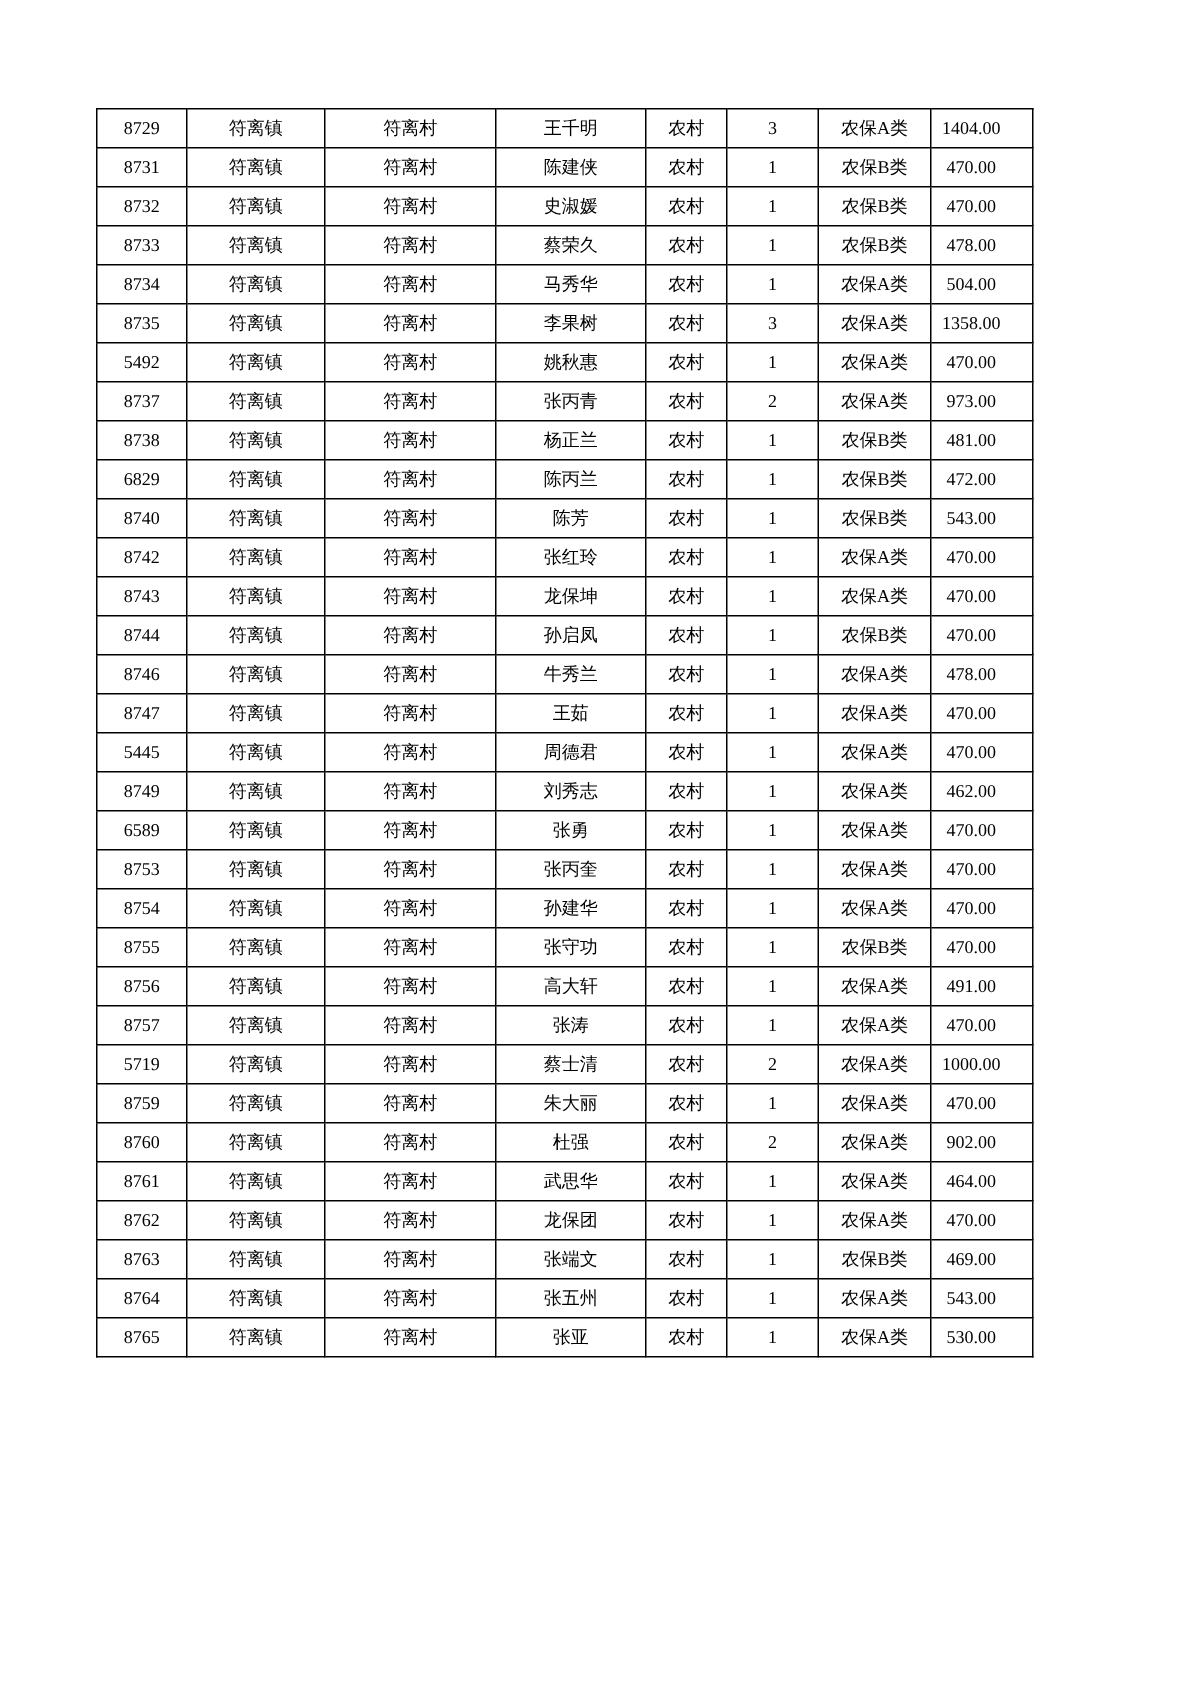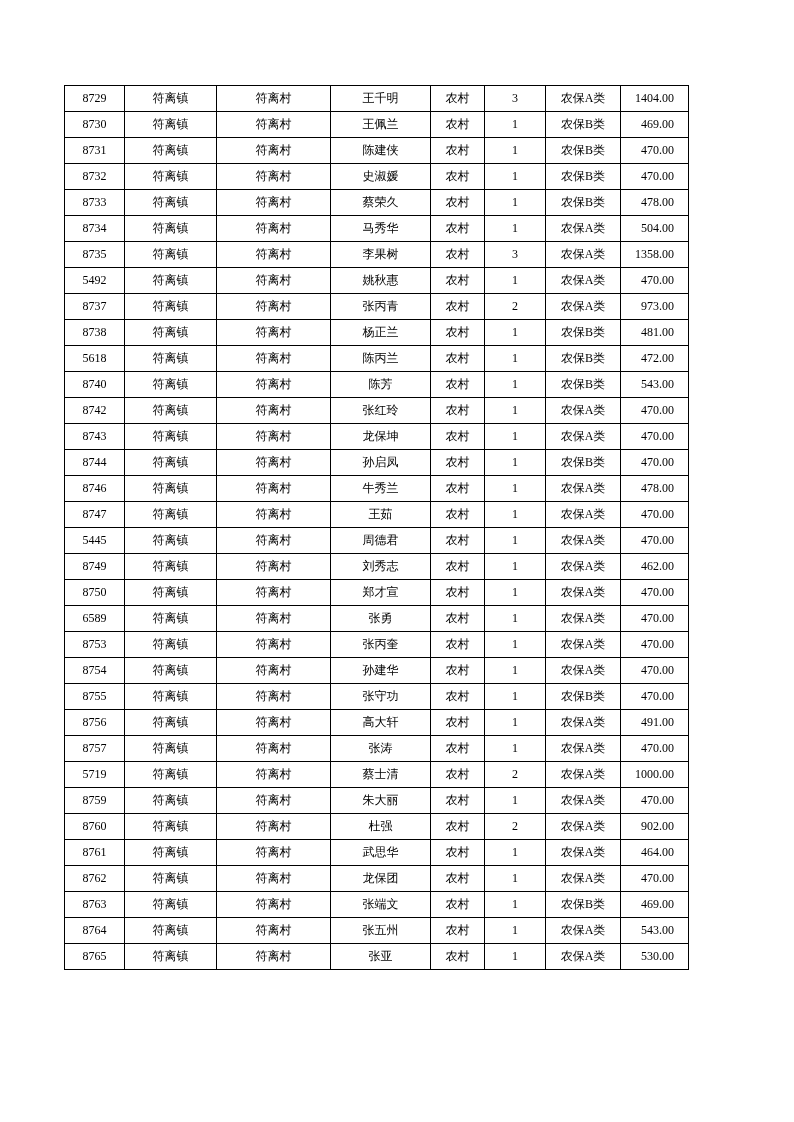--- a/index.html
+++ b/index.html
@@ -15,34 +15,33 @@
     color: #000000;
   }
   .table-wrap {
     position: absolute;
     left: 64px;
     top: 72px;
   }
   table.records {
     border-collapse: collapse;
     table-layout: fixed;
-    margin-top: 13px;
   }
   table.records td {
     border: 1px solid #000000;
     height: 25px;
     padding: 0;
     font-size: 12px;
     line-height: 25px;
     text-align: center;
     white-space: nowrap;
     overflow: hidden;
   }
   table.records td.col-7 {
-    text-align: right;
+    text-align: center;
     padding-right: 14px;
   }
 </style>
 </head>
 <body>
 
 <div class="table-wrap">
   <table class="records">
     <colgroup>
       <col style="width:60px">
@@ -59,30 +58,20 @@
           <td class="col-0">8729</td>
           <td class="col-1">符离镇</td>
           <td class="col-2">符离村</td>
           <td class="col-3">王千明</td>
           <td class="col-4">农村</td>
           <td class="col-5">3</td>
           <td class="col-6">农保A类</td>
           <td class="col-7">1404.00</td>
         </tr>
         <tr>
-          <td class="col-0">8730</td>
-          <td class="col-1">符离镇</td>
-          <td class="col-2">符离村</td>
-          <td class="col-3">王佩兰</td>
-          <td class="col-4">农村</td>
-          <td class="col-5">1</td>
-          <td class="col-6">农保B类</td>
-          <td class="col-7">469.00</td>
-        </tr>
-        <tr>
           <td class="col-0">8731</td>
           <td class="col-1">符离镇</td>
           <td class="col-2">符离村</td>
           <td class="col-3">陈建侠</td>
           <td class="col-4">农村</td>
           <td class="col-5">1</td>
           <td class="col-6">农保B类</td>
           <td class="col-7">470.00</td>
         </tr>
         <tr>
@@ -149,21 +138,21 @@
           <td class="col-0">8738</td>
           <td class="col-1">符离镇</td>
           <td class="col-2">符离村</td>
           <td class="col-3">杨正兰</td>
           <td class="col-4">农村</td>
           <td class="col-5">1</td>
           <td class="col-6">农保B类</td>
           <td class="col-7">481.00</td>
         </tr>
         <tr>
-          <td class="col-0">5618</td>
+          <td class="col-0">6829</td>
           <td class="col-1">符离镇</td>
           <td class="col-2">符离村</td>
           <td class="col-3">陈丙兰</td>
           <td class="col-4">农村</td>
           <td class="col-5">1</td>
           <td class="col-6">农保B类</td>
           <td class="col-7">472.00</td>
         </tr>
         <tr>
           <td class="col-0">8740</td>
@@ -237,30 +226,20 @@
         </tr>
         <tr>
           <td class="col-0">8749</td>
           <td class="col-1">符离镇</td>
           <td class="col-2">符离村</td>
           <td class="col-3">刘秀志</td>
           <td class="col-4">农村</td>
           <td class="col-5">1</td>
           <td class="col-6">农保A类</td>
           <td class="col-7">462.00</td>
-        </tr>
-        <tr>
-          <td class="col-0">8750</td>
-          <td class="col-1">符离镇</td>
-          <td class="col-2">符离村</td>
-          <td class="col-3">郑才宣</td>
-          <td class="col-4">农村</td>
-          <td class="col-5">1</td>
-          <td class="col-6">农保A类</td>
-          <td class="col-7">470.00</td>
         </tr>
         <tr>
           <td class="col-0">6589</td>
           <td class="col-1">符离镇</td>
           <td class="col-2">符离村</td>
           <td class="col-3">张勇</td>
           <td class="col-4">农村</td>
           <td class="col-5">1</td>
           <td class="col-6">农保A类</td>
           <td class="col-7">470.00</td>

